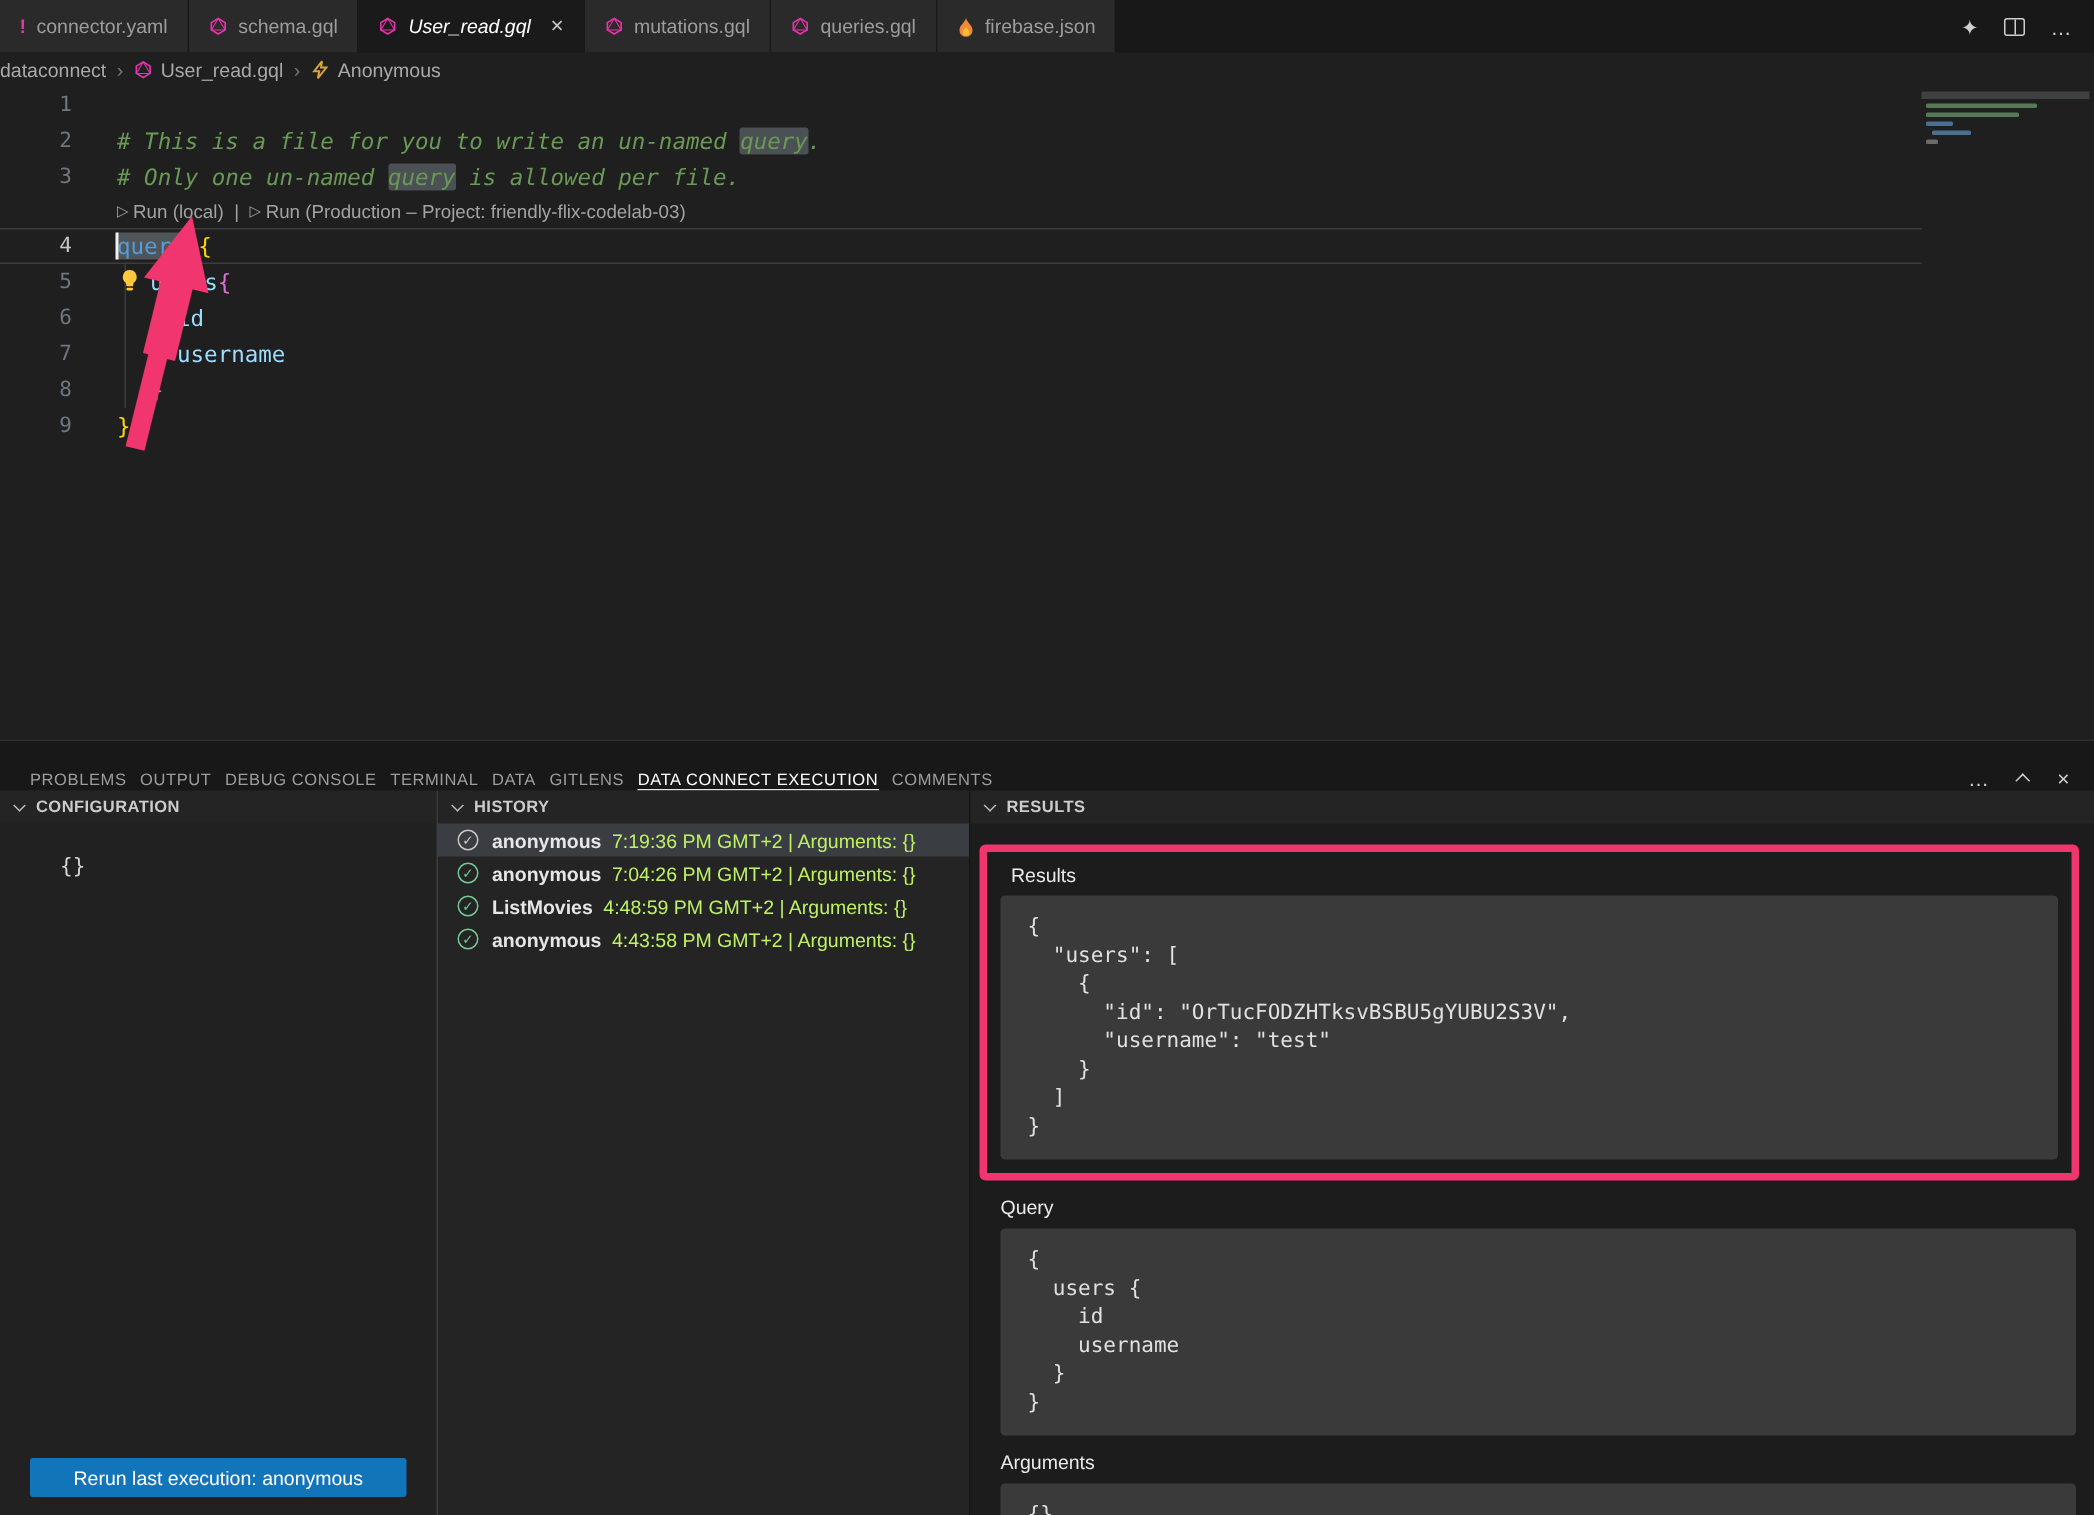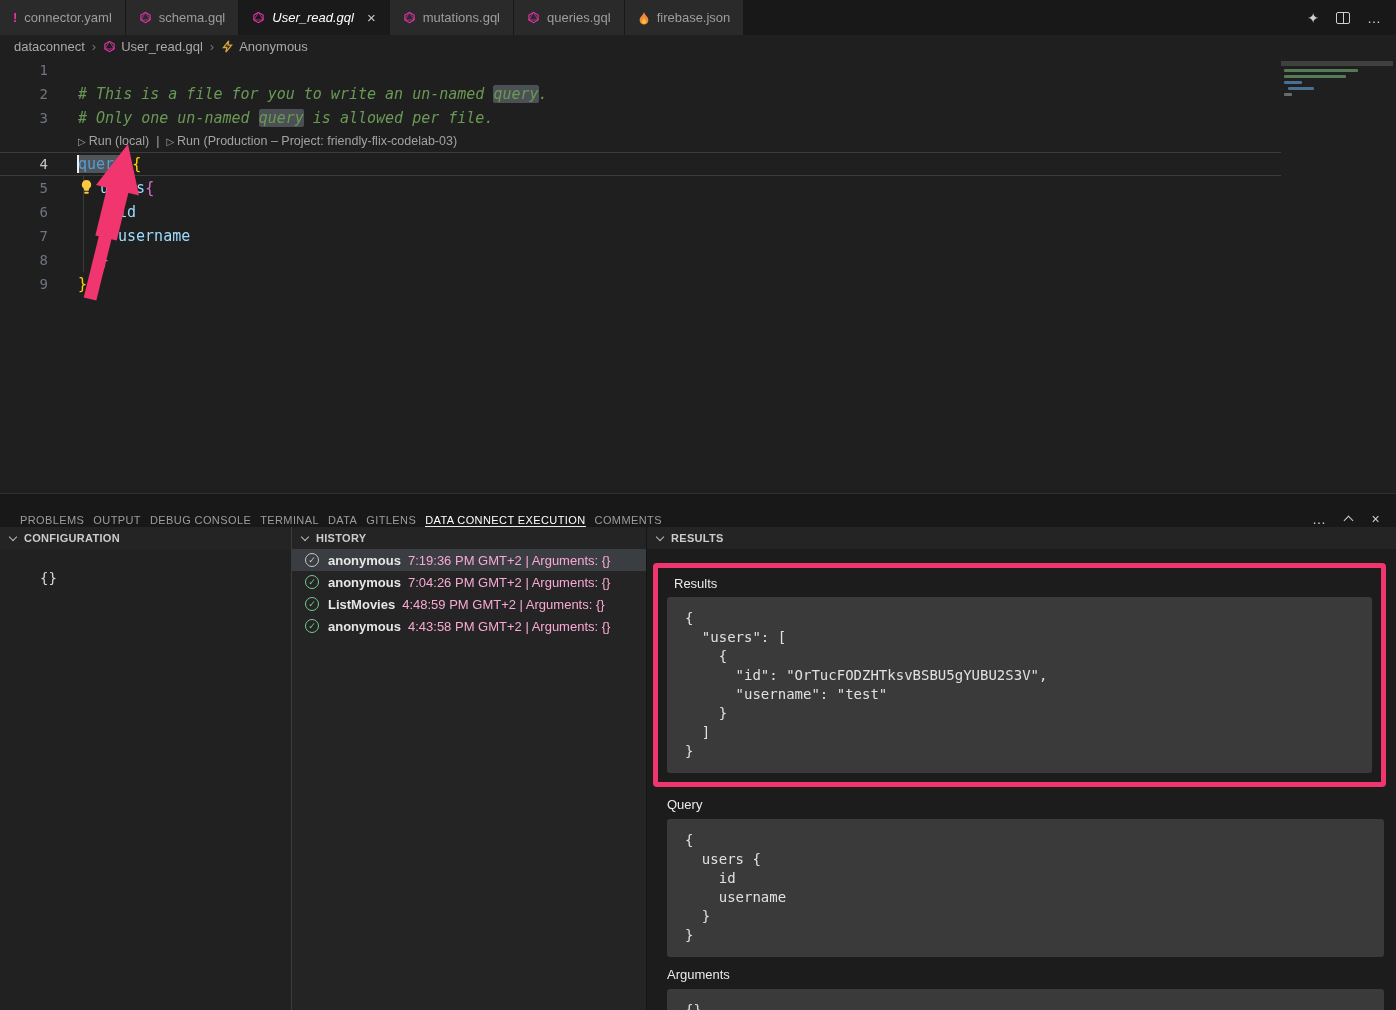--- a/index.html
+++ b/index.html
@@ -16,21 +16,21 @@
   .tab { display:flex; align-items:center; gap:7px; padding:0 13px; background:#2a2a2b; color:#9d9d9d; font-size:13px; border-right:1px solid #181818; cursor:pointer; white-space:nowrap; }
   .tab.active { background:#1a1a1a; color:#ffffff; }
   .tab.active .tlabel { font-style:italic; color:#ffffff; }
   .warn-glyph { color:#e535ab; font-weight:bold; font-size:13px; }
   .tab .close { margin-left:6px; font-size:15px; line-height:1; color:#c8c8c8; }
   .tab-actions { margin-left:auto; display:flex; align-items:center; gap:17px; padding-right:15px; color:#cfcfcf; font-size:14px; }
   .split-icon { width:14px; height:12px; border:1.4px solid #cfcfcf; border-radius:2px; position:relative; display:inline-block; }
   .split-icon::after { content:""; position:absolute; left:50%; top:0; bottom:0; width:1.4px; background:#cfcfcf; }
 
   
-  .breadcrumb { position:absolute; top:35px; left:0; right:0; height:23px; background:#1f1f1f; display:flex; align-items:center; gap:7px; padding-left:14px; font-size:13px; color:#a9a9a9; }
+  .breadcrumb { position:absolute; top:35px; left:0; right:0; height:23px; background:#1f1f1f; display:flex; align-items:center; gap:7px; font-size:13px; color:#a9a9a9; }
   .breadcrumb .sep { color:#767676; font-size:13px; }
   .crumb { display:flex; align-items:center; gap:5px; cursor:pointer; }
 
   
   .editor { position:absolute; top:58px; left:0; right:0; height:435px; background:#1f1f1f; }
   .code-row { position:absolute; left:0; right:0; height:24px; display:flex; font-family:"DejaVu Sans Mono", monospace; font-size:15px; line-height:24px; }
   .ln { width:62px; flex:0 0 62px; text-align:right; padding-right:14px; color:#6e7681; font-size:14px; }
   .ln.active { color:#c6c6c6; }
   .code-content { padding-left:16px; position:relative; white-space:pre;text-align:right; }
   .cmt { color:#6a9955; font-style:italic; }
@@ -80,21 +80,21 @@
   .cfg-vars { margin:21px 0 0 40px; font-family:"DejaVu Sans Mono", monospace; font-size:14px; color:#d4d4d4; }
   .rerun { position:absolute; left:20px; right:20px; bottom:12px; height:26px; background:#1375b9; color:#ffffff; border:none; border-radius:2px; font-size:13px; font-family:"Liberation Sans", sans-serif; cursor:pointer; }
 
   
   .hlist { padding-top:0; }
   .hrow { height:22px; display:flex; align-items:center; padding-left:13px; font-size:13px; cursor:pointer; white-space:nowrap; }
   .hrow.selected { background:#3a3d41; }
   .check-circle { width:14px; height:14px; flex:0 0 14px; border:1px solid #73c991; color:#73c991; border-radius:50%; font-size:9px; line-height:12px; text-align:center; }
   .hrow.selected .check-circle { border-color:#c8c8c8; color:#c8c8c8; }
   .hname { margin-left:9px; color:#e6e6e6; font-weight:bold; }
-  .hmeta { margin-left:7px; color:#f9a8d4; }
+  .hmeta { margin-left:7px; color:#bef264; }
 
   
   .pink-box { margin:14px 10px 0 6px; border:5px solid #f1356e; border-radius:4px; padding:5px 7px 9px 7px; }
   .res-label { font-size:13px; color:#eaeaea; margin:10px 0 7px 20px; }
   .pink-box .res-label { margin:3px 0 6px 9px; }
   .graybox { background:#3a3a3a; border-radius:3px; margin:0 12px 0 20px; }
   .pink-box .graybox { margin:0 2px; }
   .graybox pre { margin:0; padding:12px 18px; font-family:"DejaVu Sans Mono", monospace; font-size:14px; line-height:19px; color:#e0e0e0; white-space:pre; }
 </style>
 </head>
@@ -262,20 +262,21 @@
     </div>
 
     <div class="panel-body">
 
       <div class="col config">
         <div class="col-header">
           <span class="chev-down"></span>
           <span>CONFIGURATION</span>
         </div>
         <div class="cfg-vars">{}</div>
+        <button class="rerun">Rerun last execution: anonymous</button>
       </div>
 
       <div class="col history">
         <div class="col-header">
           <span class="chev-down"></span>
           <span>HISTORY</span>
         </div>
         <div class="hlist">
           <div class="hrow selected">
             <span class="check-circle">✓</span>

